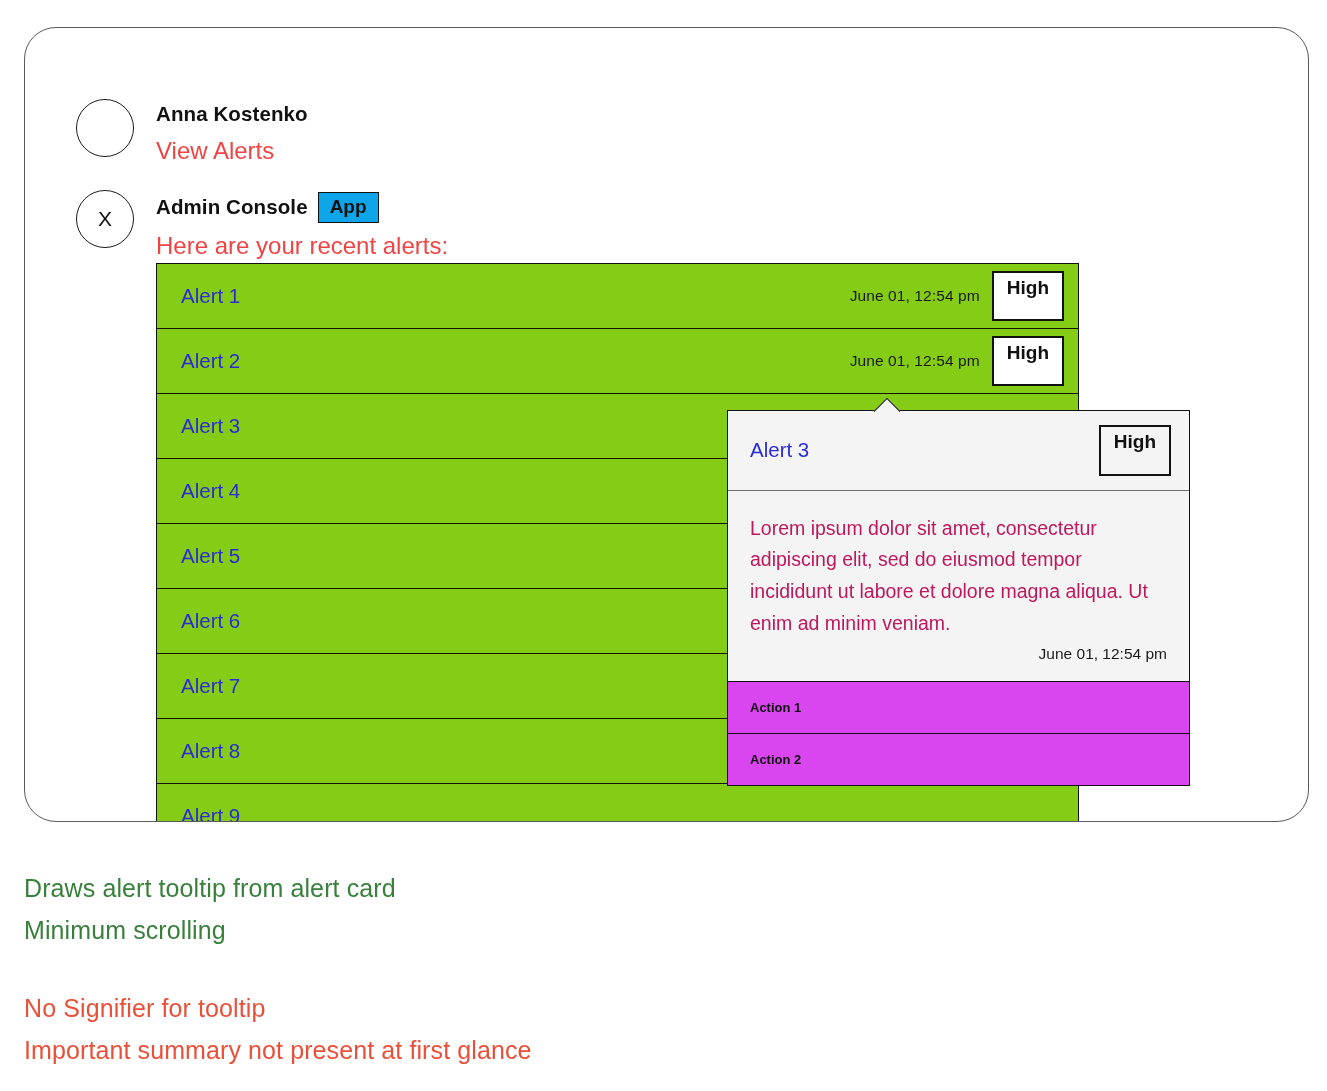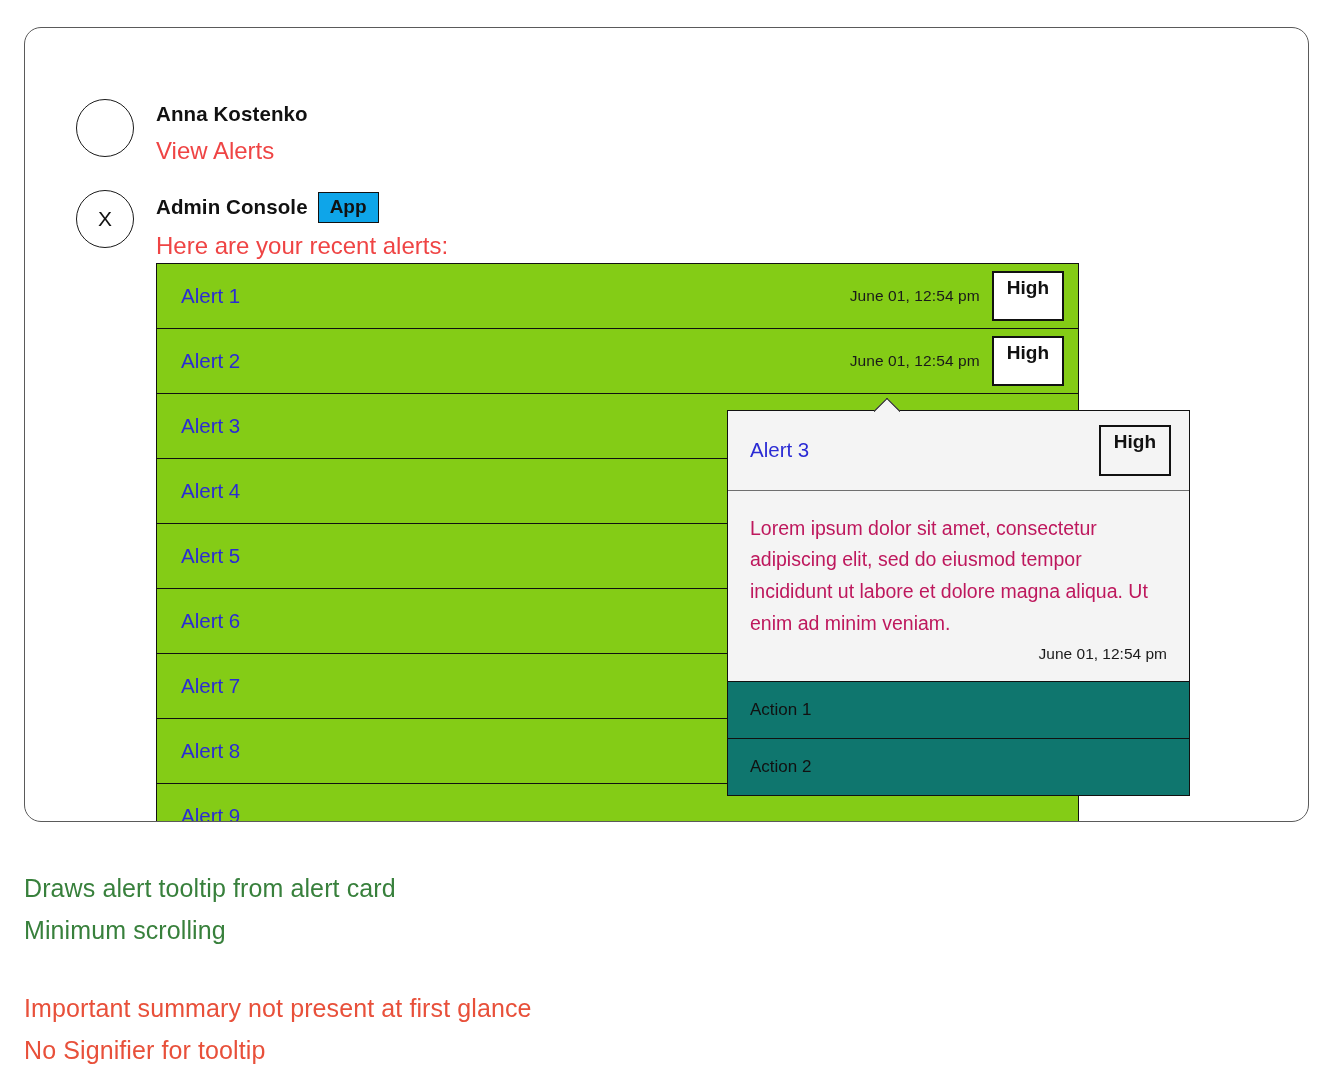--- a/index.html
+++ b/index.html
@@ -10,21 +10,21 @@
     color: #111111;
     overflow: hidden;
   }
 
   
   .chat-card {
     position: absolute;
     left: 24px; top: 27px;
     width: 1285px; height: 795px;
     border: 1.5px solid #5a5a5a;
-    border-radius: 17px;
+    border-radius: 32px;
     background: #ffffff;
     overflow: hidden;
   }
 
   
   .msg {
     position: absolute;
     display: flex;
     align-items: flex-start;
   }
@@ -159,24 +159,24 @@
   .tt-time {
     font-size: 15.5px;
     color: #1a1a1a;
     text-align: right;
     margin-top: 6px;
     padding-bottom: 6px;
   }
   .tt-action {
     border-top: 1.8px solid #111111;
     padding: 18px 22px;
-    font-size: 17px;
-    font-weight: 400;
+    font-size: 13px;
+    font-weight: 700;
     color: #111111;
-    background: #0f766e;
+    background: #d946ef;
   }
 
   
   .notes {
     position: absolute;
     left: 24px; top: 867px;
     width: 1100px;
   }
   .note {
     font-size: 25px;
@@ -277,15 +277,15 @@
     <div class="tt-action">Action 1</div>
     <div class="tt-action">Action 2</div>
   </div>
 
 </div>
 
 <div class="notes">
   <div class="note note-pro">Draws alert tooltip from alert card</div>
   <div class="note note-pro">Minimum scrolling</div>
   <div class="note-gap"></div>
+  <div class="note note-con">No Signifier for tooltip</div>
   <div class="note note-con">Important summary not present at first glance</div>
-  <div class="note note-con">No Signifier for tooltip</div>
 </div>
 
 </body></html>

